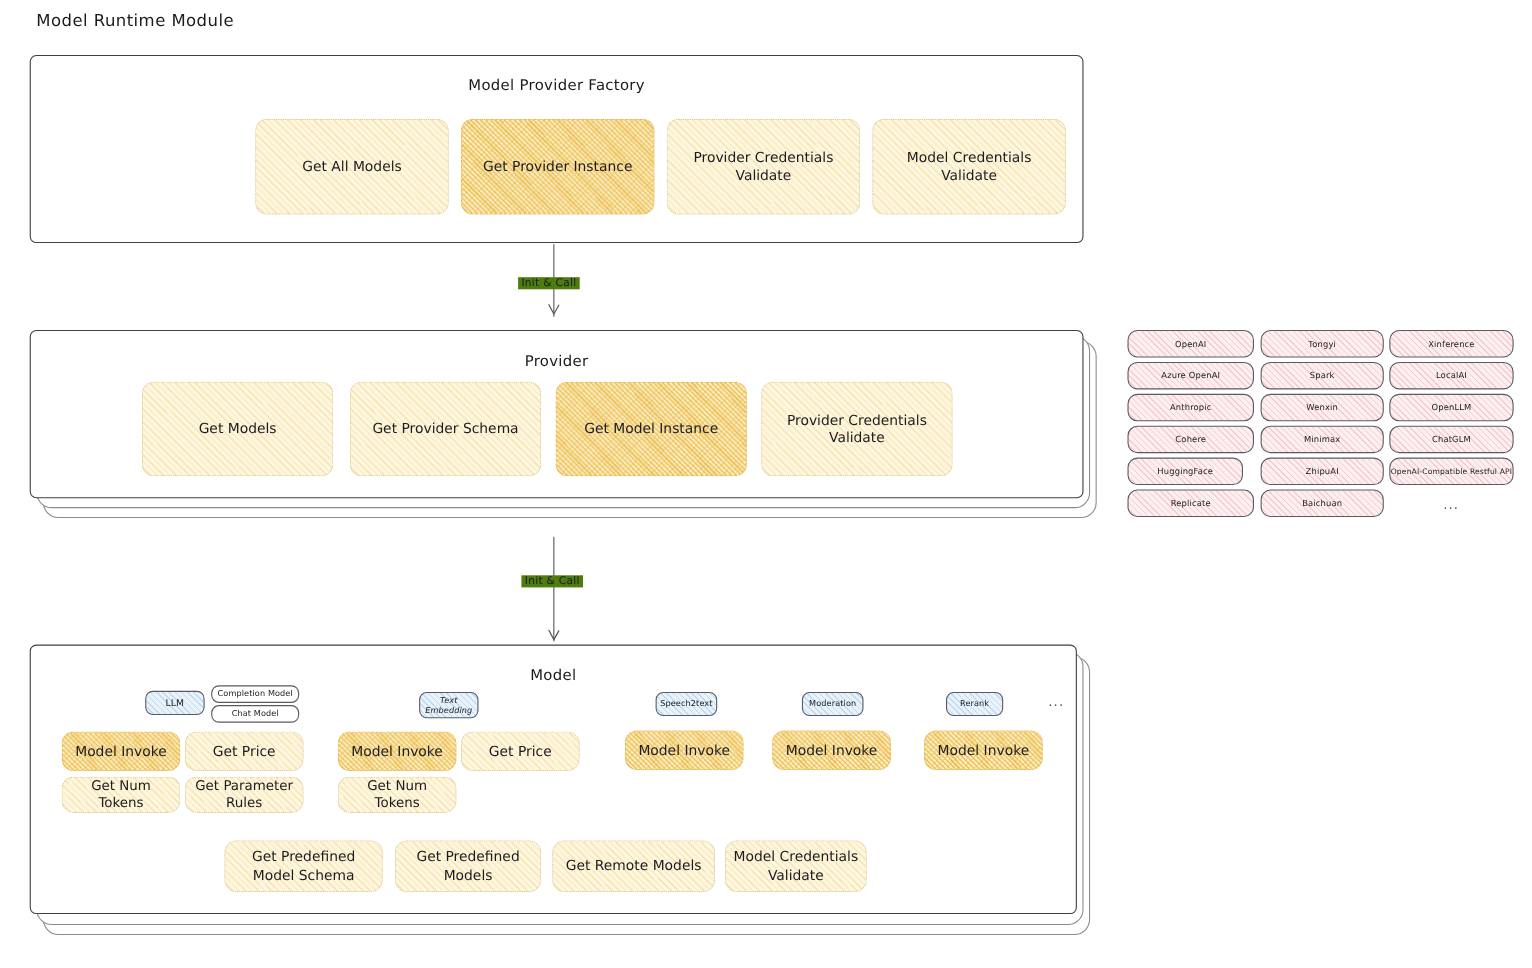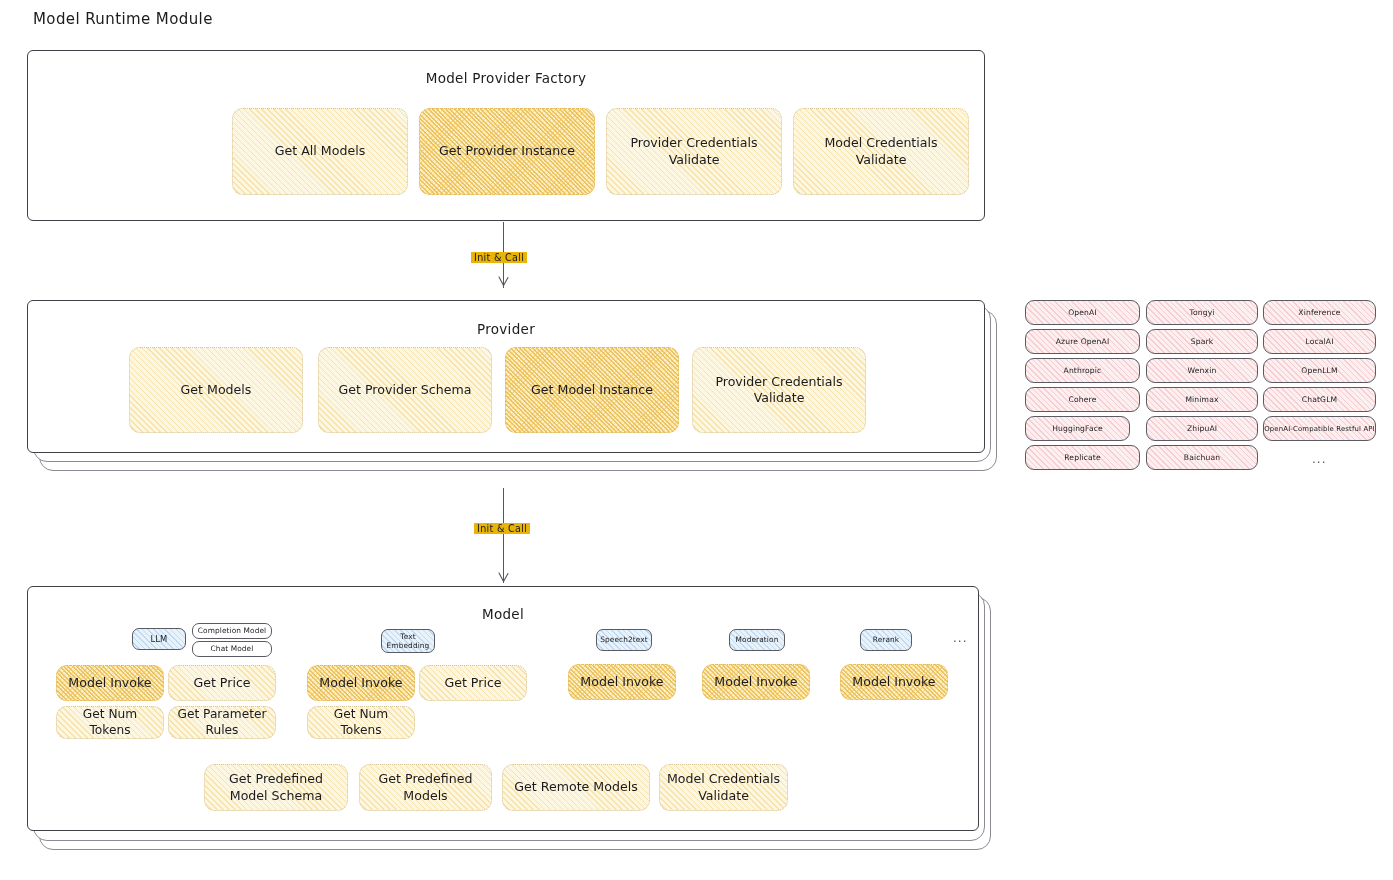--- a/index.html
+++ b/index.html
@@ -152,21 +152,21 @@
     position: absolute;
     width: 11px;
     height: 11px;
   }
   .arrow-label {
     position: absolute;
     font-size: 9.6px;
     letter-spacing: .3px;
     color: #1b1b1f;
     white-space: nowrap;
-    background: #eab308;
+    background: #4d7c0f;
     padding: 0 3px;
   }
 
   .ellipsis {
     position: absolute;
     font-size: 12px;
     color: #55555d;
     letter-spacing: 1px;
   }
 </style>
@@ -242,21 +242,21 @@
 
   <div class="badge" style="left:104px; top:41px; width:54px; height:22px; font-size:8.4px;">LLM</div>
   <div class="badge plain" style="left:164px; top:36px; width:80px; height:16px;">Completion Model</div>
   <div class="badge plain" style="left:164px; top:54px; width:80px; height:16px;">Chat Model</div>
 
   <div class="fn hl" style="left:28px; top:78px; width:108px; height:36px;">Model Invoke</div>
   <div class="fn" style="left:140px; top:78px; width:108px; height:36px;">Get Price</div>
   <div class="fn small" style="left:28px; top:119px; width:108px; height:33px;">Get Num Tokens</div>
   <div class="fn small" style="left:140px; top:119px; width:108px; height:33px;">Get Parameter Rules</div>
 
-  <div class="badge" style="left:353px; top:42px; width:54px; height:24px;">Text Embedding</div>
+  <div class="badge" style="left:353px; top:42px; width:54px; height:24px;font-style:italic;">Text Embedding</div>
 
   <div class="fn hl" style="left:279px; top:78px; width:108px; height:36px;">Model Invoke</div>
   <div class="fn" style="left:391px; top:78px; width:108px; height:36px;">Get Price</div>
   <div class="fn small" style="left:279px; top:119px; width:108px; height:33px;">Get Num Tokens</div>
 
   <div class="badge" style="left:568px; top:42px; width:56px; height:22px;">Speech2text</div>
   <div class="fn hl" style="left:540px; top:77px; width:108px; height:36px;">Model Invoke</div>
 
   <div class="badge" style="left:701px; top:42px; width:56px; height:22px;">Moderation</div>
   <div class="fn hl" style="left:674px; top:77px; width:108px; height:36px;">Model Invoke</div>

